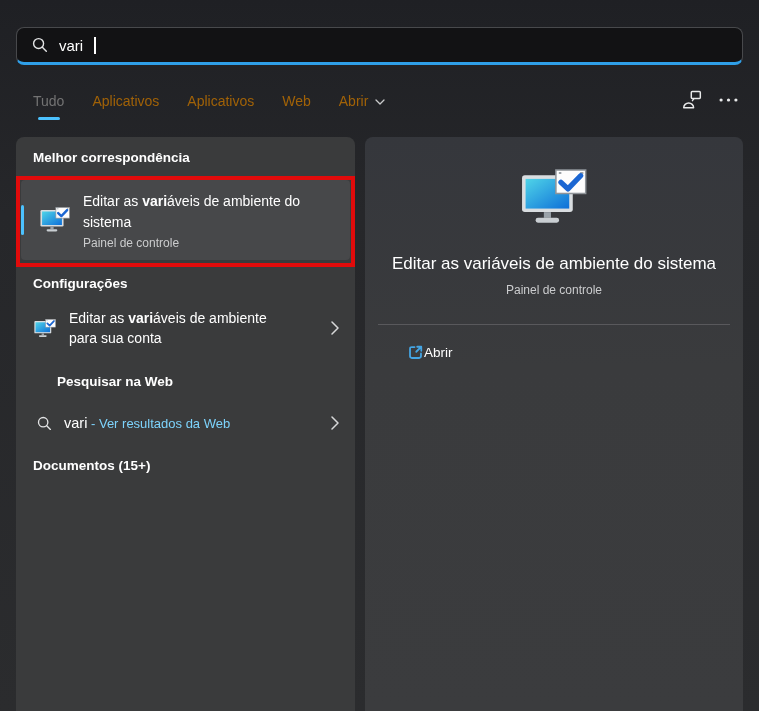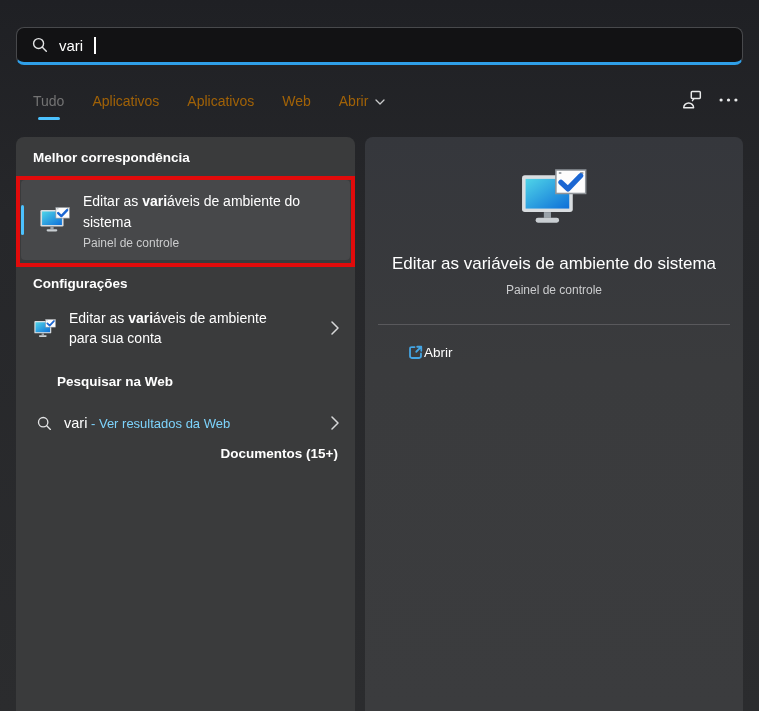--- a/index.html
+++ b/index.html
@@ -37,21 +37,21 @@
   }
   .right-panel{
     position:absolute;left:365px;top:137px;width:378px;height:574px;box-sizing:border-box;
     background:linear-gradient(180deg,#35373c 0%,#3a3b3d 40%,#3b3c3e 100%);
     border-radius:8px 8px 0 0;text-align:center;padding-top:32px;
   }
 
   .section-header{color:#ffffff;font-size:13.5px;font-weight:bold;padding:0 17px;line-height:16px;}
   .h-settings{margin-top:16px;}
   .h-web{margin-top:20px;margin-left:24px;}
-  .h-docs{margin-top:4px;text-align:right;}
+  .h-docs{margin-top:16px;}
 
   
   .best-item{
     position:relative;margin:14px 5px 0 5px;height:80px;background:#47484a;border-radius:4px;
     display:flex;align-items:center;padding:0 12px;box-sizing:border-box;cursor:default;
   }
   .sel-pill{position:absolute;left:0;top:50%;transform:translateY(-50%);width:3px;height:30px;border-radius:2px;background:#4cc2ff;}
   .best-item .icon-wrap{margin-left:7px;flex:none;}
   .item-text{margin-left:13px;}
   .item-title{color:#ffffff;font-size:14px;line-height:21px;width:240px;}

